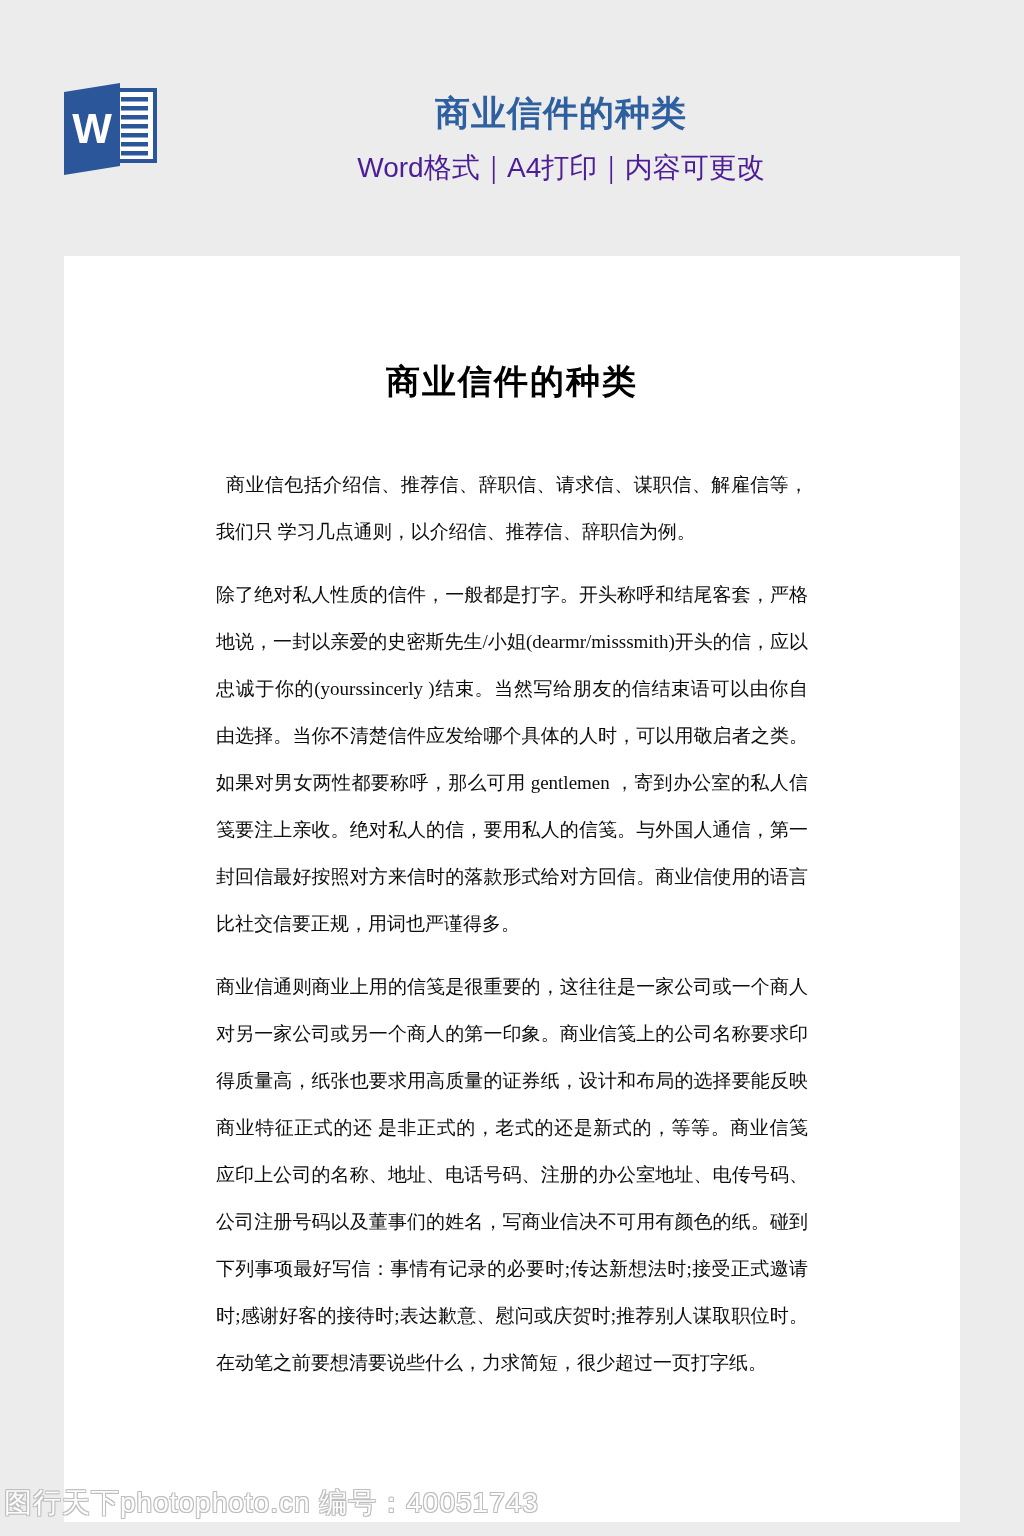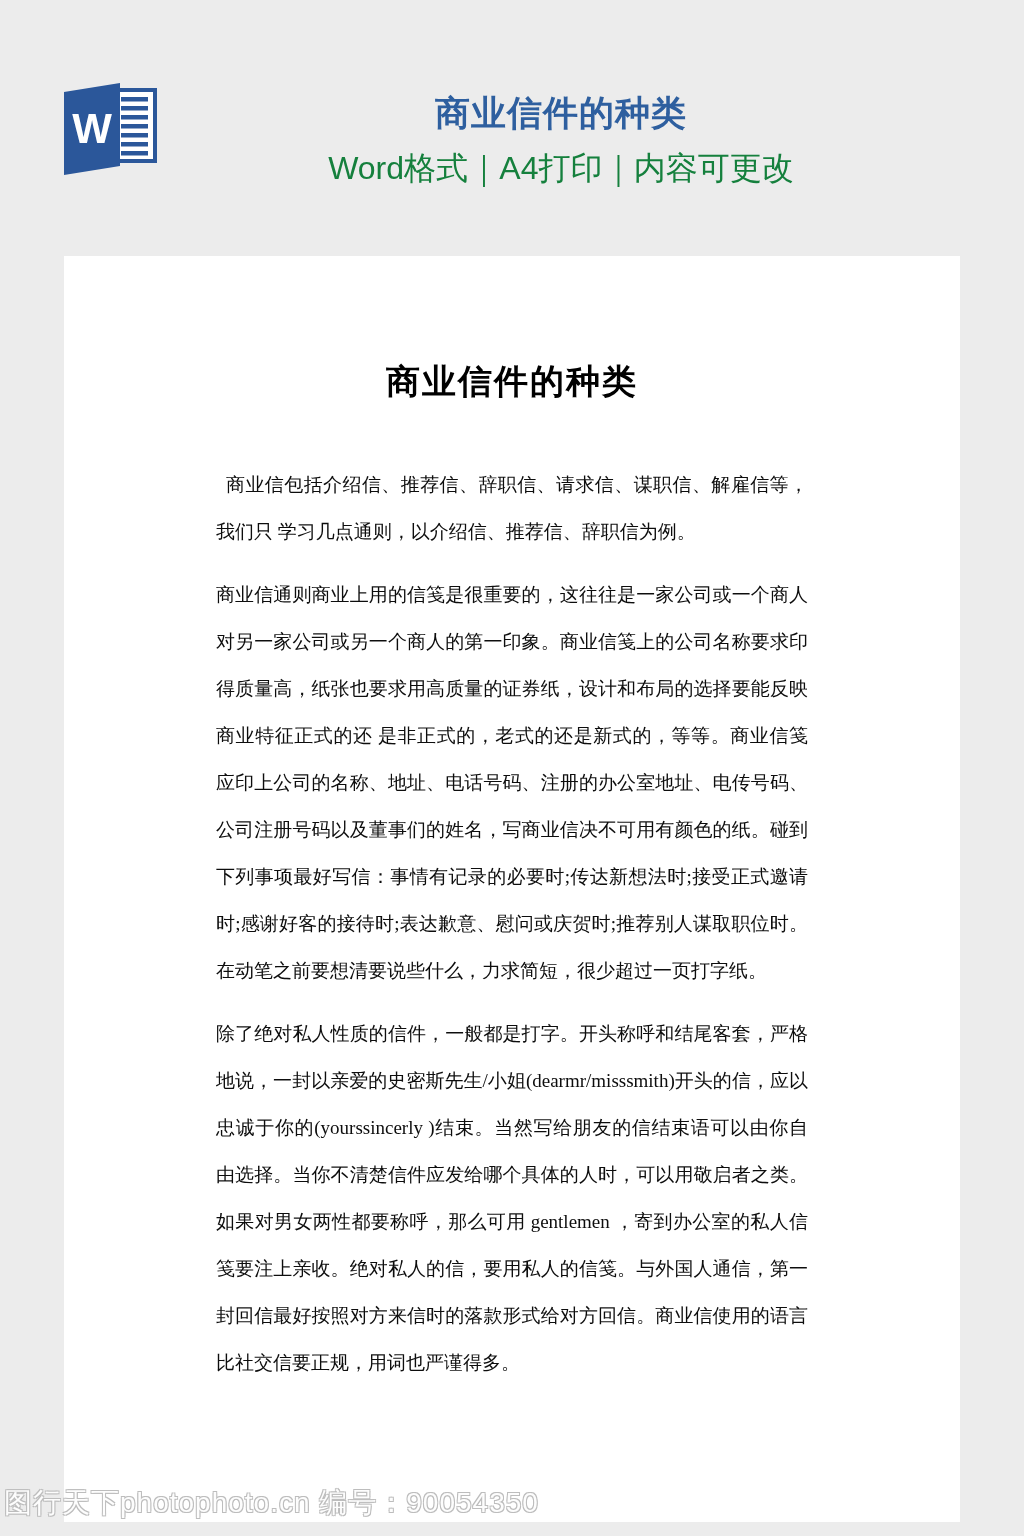--- a/index.html
+++ b/index.html
@@ -29,23 +29,23 @@
   }
   .header-title {
     font-size: 35px;
     line-height: 42px;
     font-weight: bold;
     color: #2e5f9f;
     letter-spacing: 1px;
   }
   .header-subtitle {
     margin-top: 20px;
-    font-size: 32px;
+    font-size: 28px;
     line-height: 28px;
-    color: #15803d;
+    color: #4c1d95;
   }
 
   
   .doc-page {
     position: absolute;
     left: 64px;
     top: 256px;
     width: 896px;
     height: 1266px;
     background: #ffffff;
@@ -114,21 +114,21 @@
   <div class="header-text">
     <div class="header-title">商业信件的种类</div>
     <div class="header-subtitle">Word格式｜A4打印｜内容可更改</div>
   </div>
 
   <div class="doc-page">
     <div class="doc-inner">
       <div class="doc-title">商业信件的种类</div>
       <div class="doc-body">
         <p class="first">商业信包括介绍信、推荐信、辞职信、请求信、谋职信、解雇信等，我们只 学习几点通则，以介绍信、推荐信、辞职信为例。</p>
+        <p>除了绝对私人性质的信件，一般都是打字。开头称呼和结尾客套，严格地说，一封以亲爱的史密斯先生/小姐(dearmr/misssmith)开头的信，应以忠诚于你的(yourssincerly )结束。当然写给朋友的信结束语可以由你自由选择。当你不清楚信件应发给哪个具体的人时，可以用敬启者之类。如果对男女两性都要称呼，那么可用 gentlemen ，寄到办公室的私人信笺要注上亲收。绝对私人的信，要用私人的信笺。与外国人通信，第一封回信最好按照对方来信时的落款形式给对方回信。商业信使用的语言比社交信要正规，用词也严谨得多。</p>
         <p>商业信通则商业上用的信笺是很重要的，这往往是一家公司或一个商人对另一家公司或另一个商人的第一印象。商业信笺上的公司名称要求印得质量高，纸张也要求用高质量的证券纸，设计和布局的选择要能反映商业特征正式的还 是非正式的，老式的还是新式的，等等。商业信笺应印上公司的名称、地址、电话号码、注册的办公室地址、电传号码、公司注册号码以及董事们的姓名，写商业信决不可用有颜色的纸。碰到下列事项最好写信：事情有记录的必要时;传达新想法时;接受正式邀请时;感谢好客的接待时;表达歉意、慰问或庆贺时;推荐别人谋取职位时。在动笔之前要想清要说些什么，力求简短，很少超过一页打字纸。</p>
-        <p>除了绝对私人性质的信件，一般都是打字。开头称呼和结尾客套，严格地说，一封以亲爱的史密斯先生/小姐(dearmr/misssmith)开头的信，应以忠诚于你的(yourssincerly )结束。当然写给朋友的信结束语可以由你自由选择。当你不清楚信件应发给哪个具体的人时，可以用敬启者之类。如果对男女两性都要称呼，那么可用 gentlemen ，寄到办公室的私人信笺要注上亲收。绝对私人的信，要用私人的信笺。与外国人通信，第一封回信最好按照对方来信时的落款形式给对方回信。商业信使用的语言比社交信要正规，用词也严谨得多。</p>
       </div>
     </div>
   </div>
 
-  <div class="watermark">图行天下photophoto.cn 编号：90054350</div>
+  <div class="watermark">图行天下photophoto.cn 编号：40051743</div>
 
 </div>
 
 </body></html>

